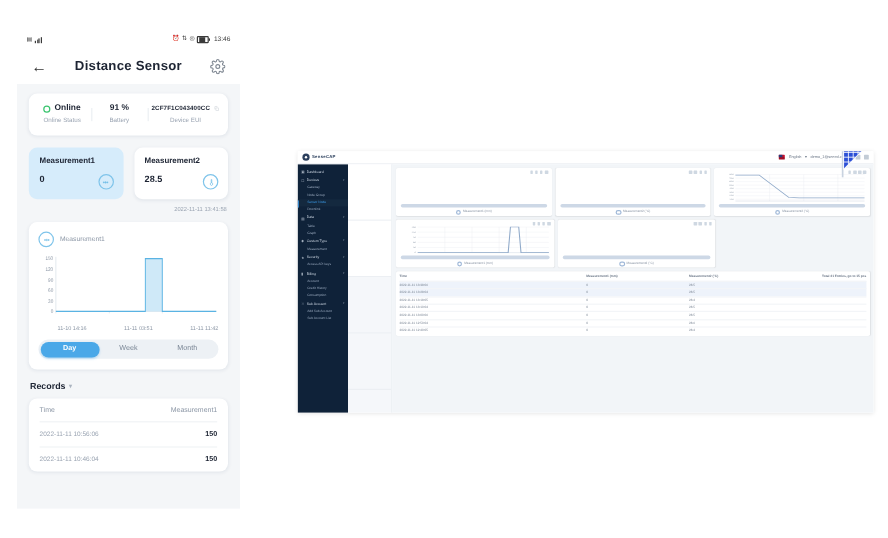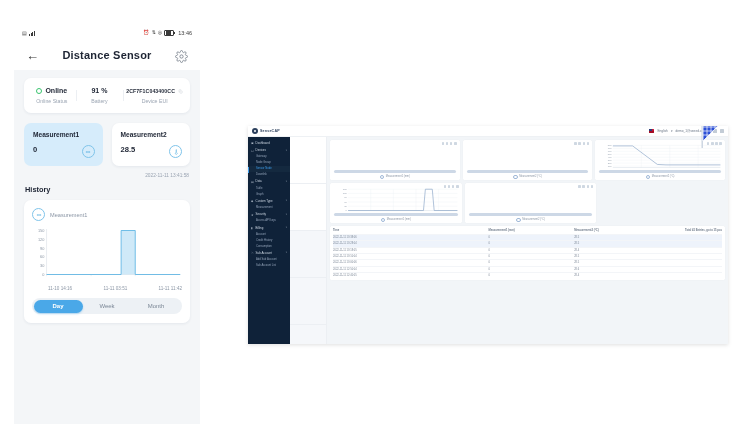--- a/index.html
+++ b/index.html
@@ -206,23 +206,20 @@
           <div class="meas-ic">
             <svg viewBox="0 0 24 24" fill="none" stroke="#5ab3e3" stroke-width="2">
                 <path d="M12 3v11a4 4 0 1 0 2 0V3a1 1 0 0 0-2 0z"></path>
               </svg>
           </div>
         </div>
       </div>
 
       <div class="ts">2022-11-11 13:41:58</div>
 
-      <div class="sec-title">
-        <span>History</span>
-      </div>
 
       <div class="card chartcard">
         <div class="chart-legend">
           <span class="legend-ic">
             <svg viewBox="0 0 24 24" fill="none" stroke="#5ab3e3" stroke-width="2">
                 <path d="M3 12h18M6 9v6M12 8v8M18 9v6"></path>
               </svg>
           </span>
           <span class="legend-lbl">Measurement1</span>
         </div>
@@ -252,20 +249,40 @@
           <span>11-11 03:51</span>
           <span>11-11 11:42</span>
         </div>
         <div class="seg">
           <div class="on">Day</div>
           <div>Week</div>
           <div>Month</div>
         </div>
       </div>
 
+      <div class="recs">
+        <div class="sec-title">
+          <span>Records</span>
+          <span class="chev">▾</span>
+        </div>
+        <div class="card rec-card">
+          <div class="rec-head">
+            <span>Time</span>
+            <span>Measurement1</span>
+          </div>
+          <div class="rec-row">
+            <span class="rec-time">2022-11-11 10:56:06</span>
+            <span class="rec-val">150</span>
+          </div>
+          <div class="rec-row">
+            <span class="rec-time">2022-11-11 10:46:04</span>
+            <span class="rec-val">150</span>
+          </div>
+        </div>
+      </div>
 
     </div>
   </div>
 
   <div class="desktop">
 
     <div class="d-top">
       <div class="d-logo">
         <span class="mark"></span>
         <span class="txt">SenseCAP</span>

